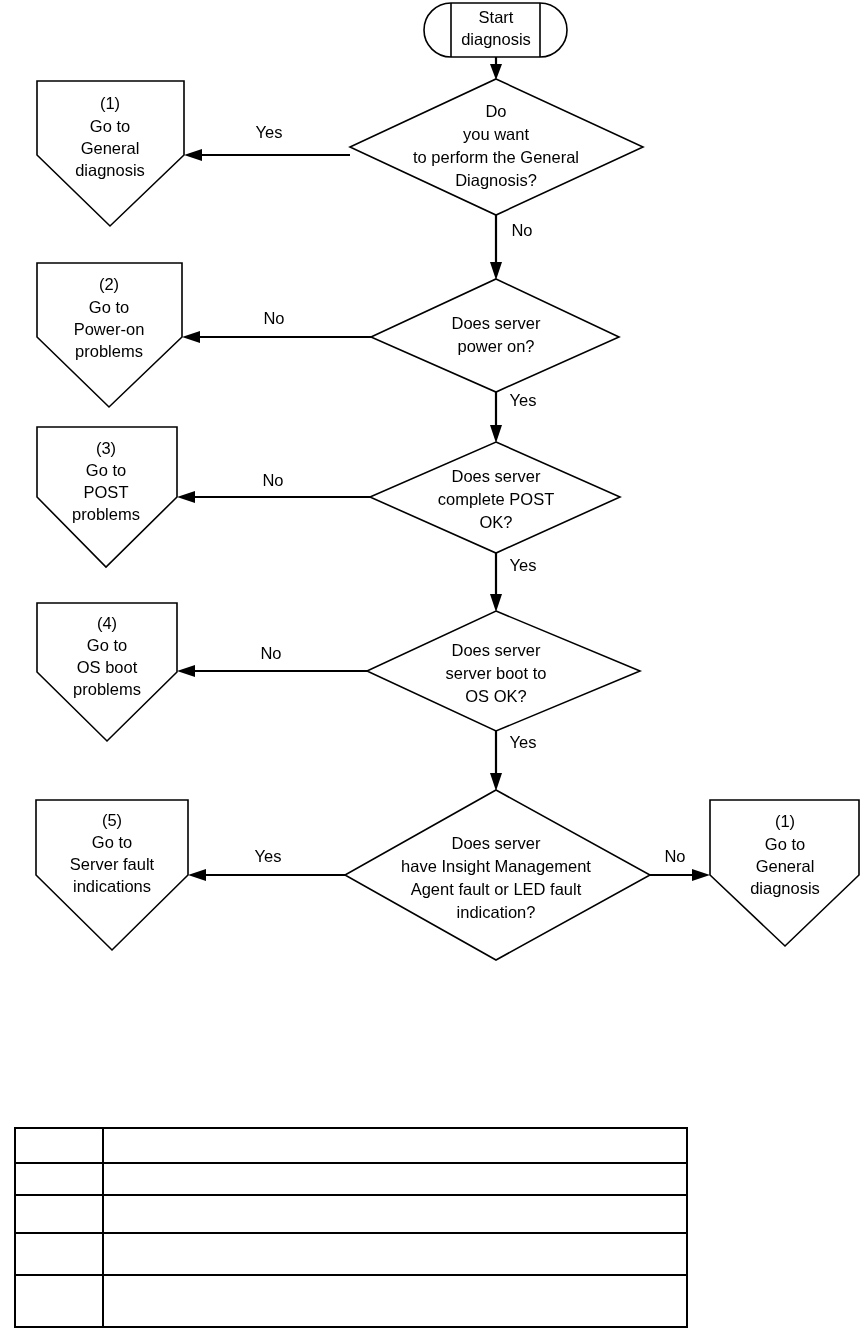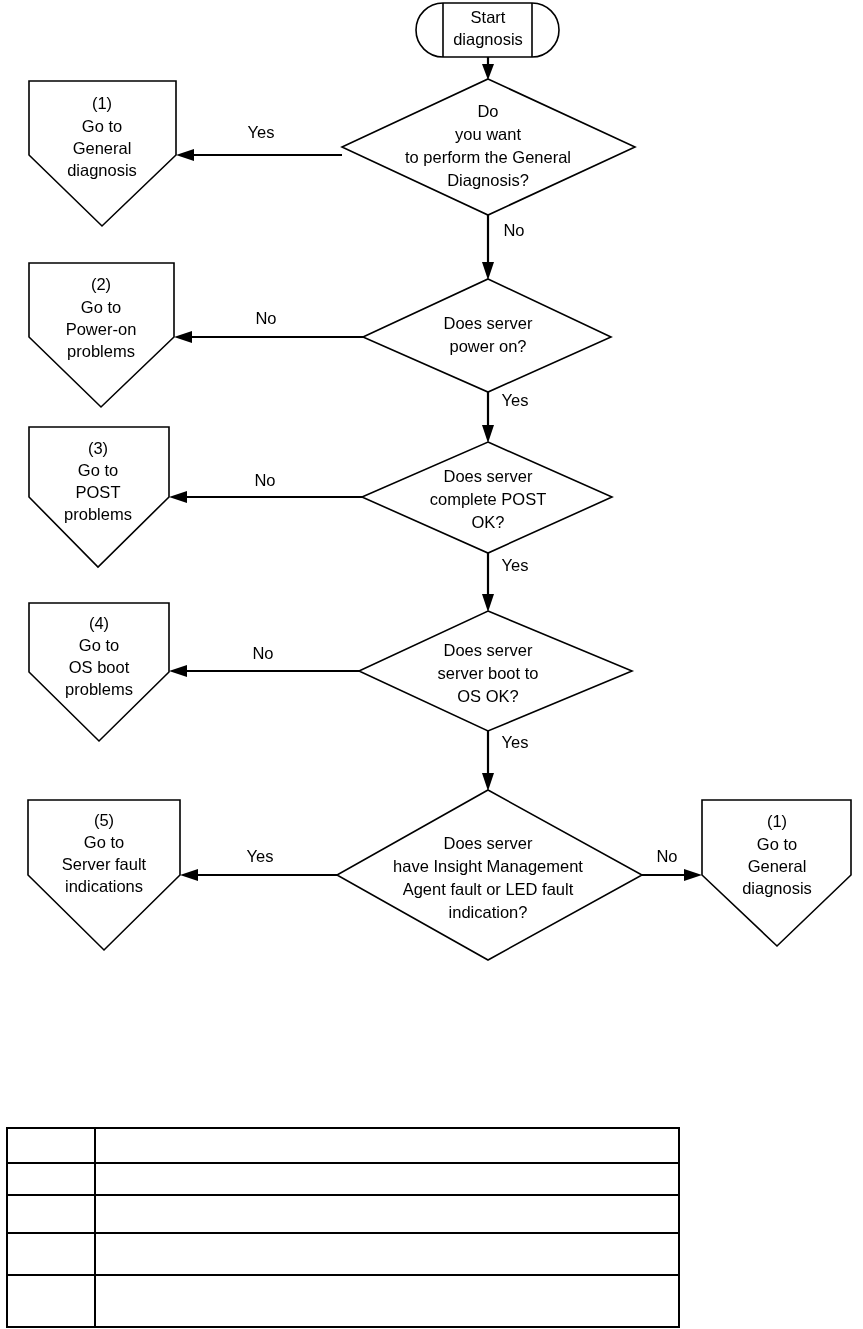--- a/index.html
+++ b/index.html
@@ -8,21 +8,21 @@
     background: #ffffff;
   }
   body {
     width: 863px;
     height: 1329px;
     position: relative;
     font-family: "Liberation Sans", sans-serif;
   }
   #diagram-root {
     position: absolute;
-    left: 4px;
+    left: 12px;
     top: 0;
     width: 725px;
     height: 1329px;
   }
   svg {
     display: block;
   }
   .shape-outline {
     fill: #ffffff;
     stroke: #000000;

